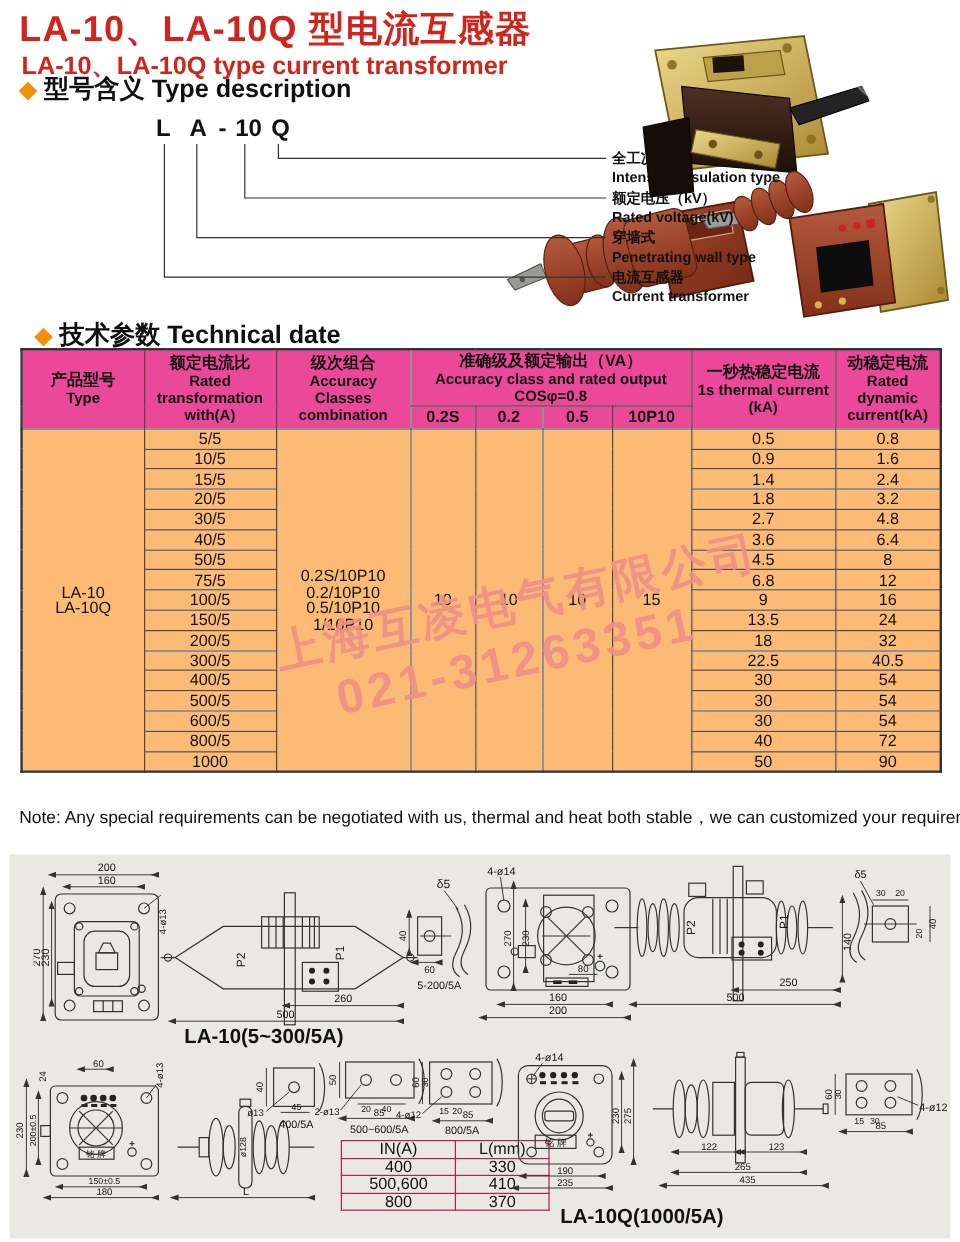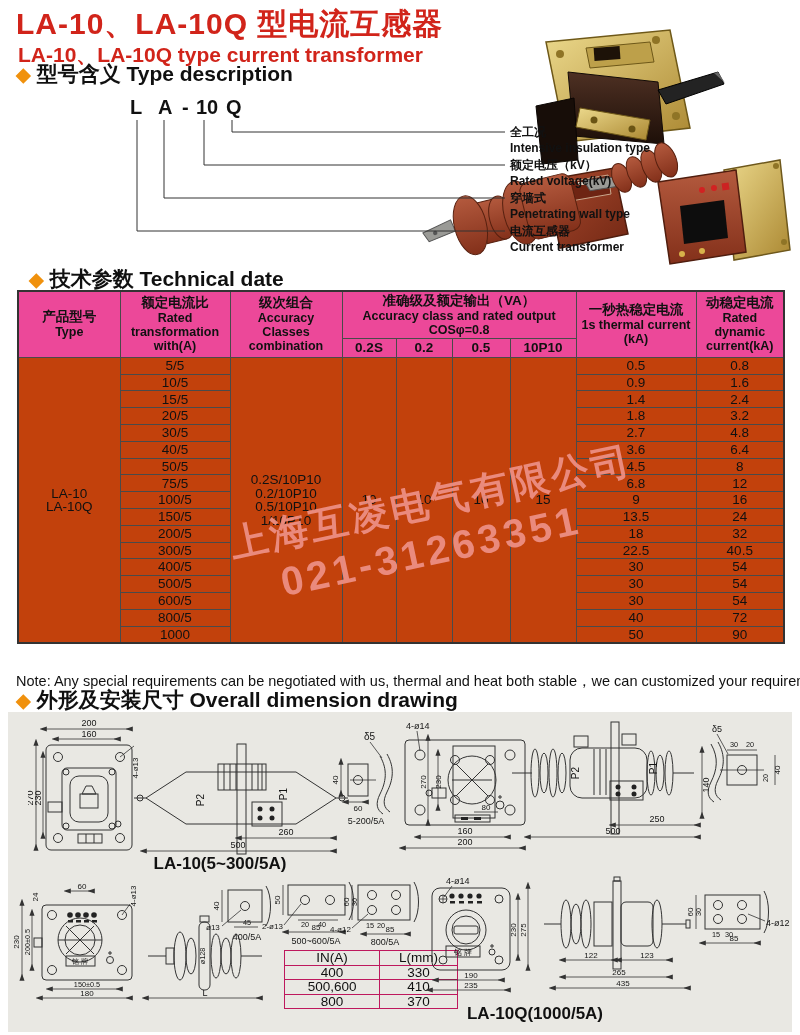--- a/index.html
+++ b/index.html
@@ -10,21 +10,21 @@
   .title-en{left:18px;top:41px;font-size:21px;font-weight:bold;color:#d1241a;white-space:nowrap;}
   .sec{font-size:21px;font-weight:bold;color:#101010;white-space:nowrap;}
   .diamond{color:#f0910d;font-size:19px;margin-right:6px;}
   .code-letter{position:absolute;font-size:20px;font-weight:bold;color:#111;}
   .lbl{position:absolute;left:510px;font-weight:bold;color:#111;font-size:12px;line-height:16.5px;white-space:nowrap;}
   table.spec{position:absolute;left:17px;top:290px;width:766px;border-collapse:collapse;table-layout:fixed;
              text-align:center;color:#111;border:2px solid #333;}
   .spec th,.spec td{border:1px solid #4a4a4a;overflow:hidden;}
   .spec thead th{background:#ec4899;font-size:13.5px;font-weight:bold;padding:1px 0;line-height:1.15;}
   .spec thead .en{font-size:12.5px;}
-  .spec td{font-size:13.5px;height:15.8px;padding:0;background:#c2410c;line-height:1;}
+  .spec td{font-size:13.5px;height:15.8px;padding:0;background:#fdba74;line-height:1;}
   .wm{position:absolute;left:225px;top:520px;transform:rotate(-12deg);transform-origin:0 0;
       color:#ee9187;opacity:.92;font-weight:bold;pointer-events:none;white-space:nowrap;z-index:5;}
   .wm1{font-size:38px;letter-spacing:3px;}
   .wm2{font-size:40px;margin-left:42px;margin-top:0px;letter-spacing:4px;}
   .note-cn{left:16px;top:652px;font-size:15.5px;font-weight:bold;white-space:nowrap;}
   .note-en{left:16px;top:672px;font-size:14.5px;white-space:nowrap;}
   .panel{left:8px;top:712px;width:784px;height:320px;background:#e9e8e3;}
   .cap{position:absolute;font-size:17px;font-weight:bold;color:#111;text-align:center;white-space:nowrap;}
   svg text{font-family:"Liberation Sans",sans-serif;fill:#151515;}
   .d line,.d path,.d rect,.d circle,.d ellipse,.d polygon,.d polyline{stroke:#333;fill:none;stroke-width:1;}
@@ -306,23 +306,20 @@
     </tbody>
   </table>
 
   <div class="wm">
     <div class="wm1">上海互凌电气有限公司</div>
     <div class="wm2">021-31263351</div>
   </div>
 
   <div class="abs note-en">Note: Any special requirements can be negotiated with us, thermal and heat both stable，we can customized your requirement.</div>
 
-  <div class="abs sec" style="left:16px;top:686px;">
-    <span class="diamond">◆</span><span>外形及安装尺寸 Overall dimension drawing</span>
-  </div>
 
   <div class="abs panel"></div>
 
   <svg class="abs d" style="left:28px;top:718px;" width="372" height="138" viewBox="0 0 372 138">
 
     <rect x="18" y="27" width="86" height="105" rx="5"></rect>
     <circle cx="30" cy="39" r="4.5"></circle>
       <circle cx="92" cy="39" r="4.5"></circle>
     <circle cx="30" cy="120" r="4.5"></circle>
       <circle cx="92" cy="120" r="4.5"></circle>

